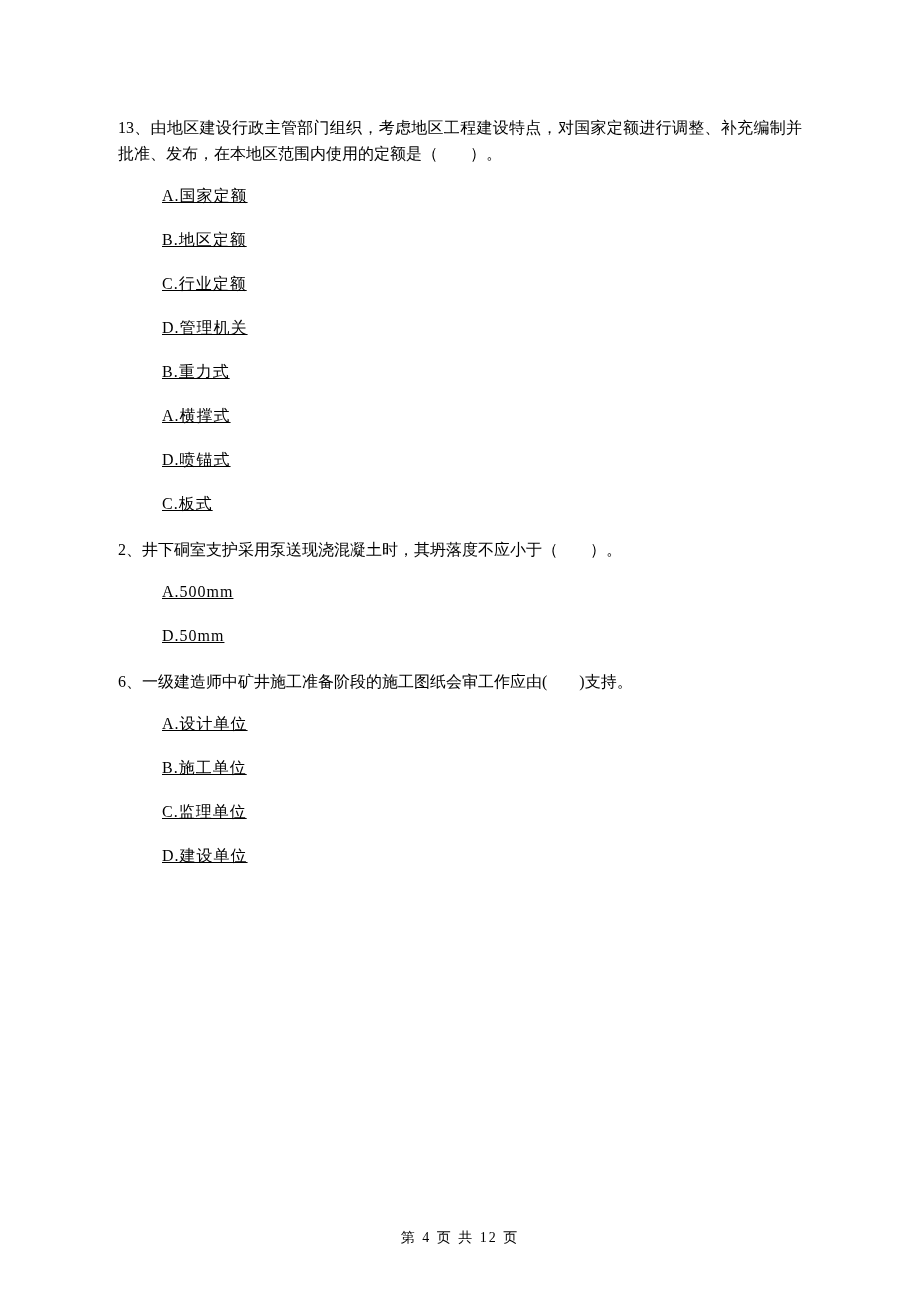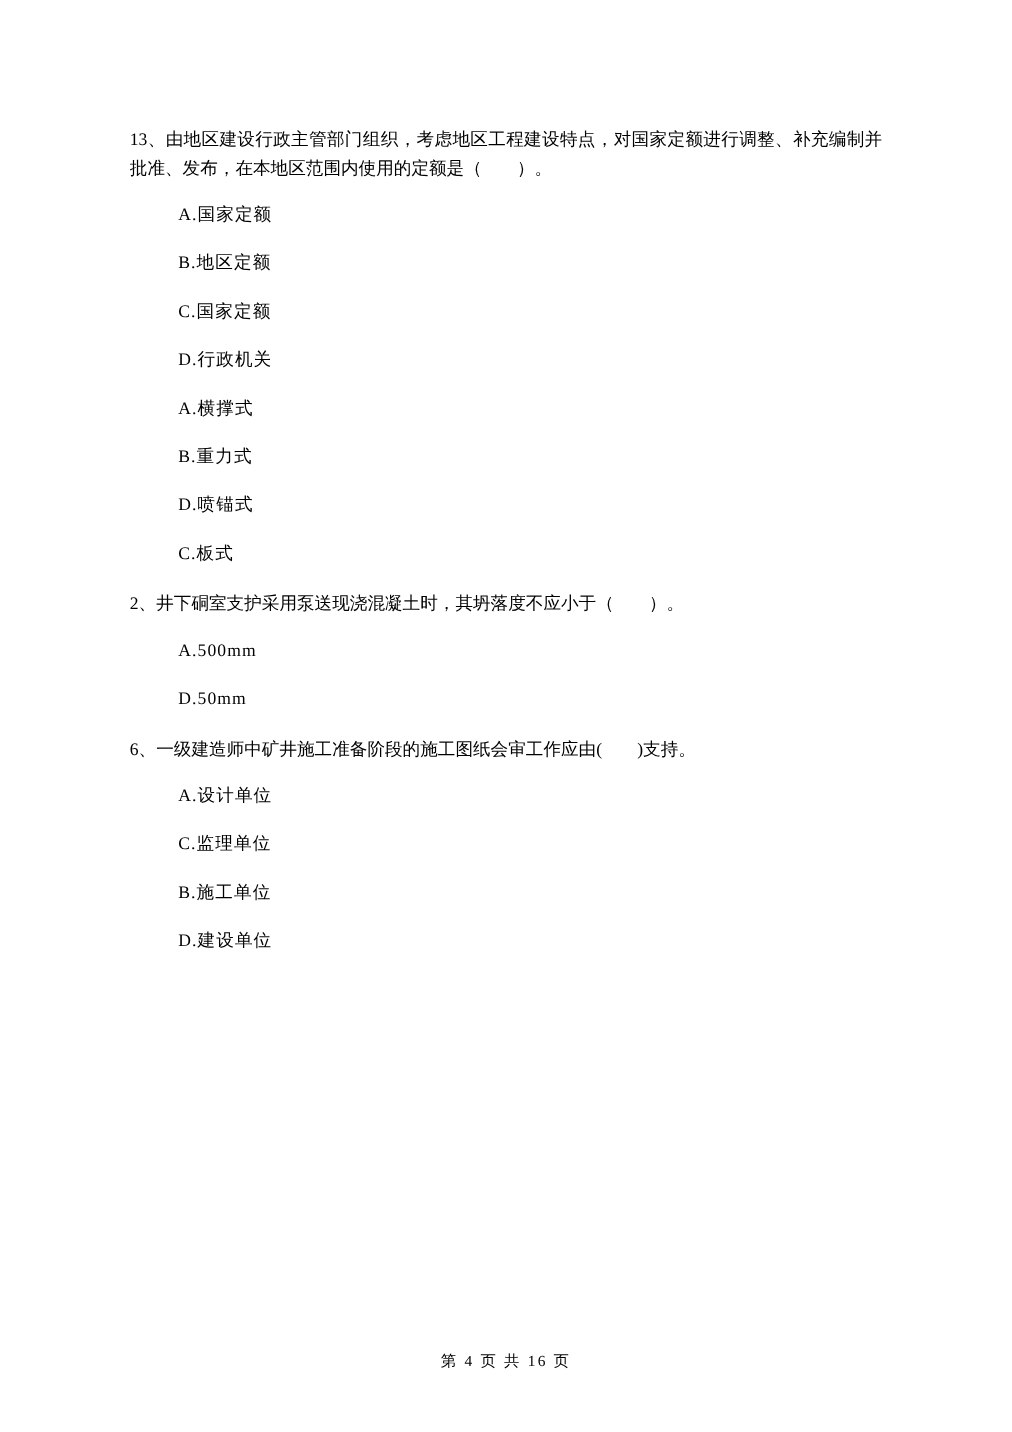--- a/index.html
+++ b/index.html
@@ -1,60 +1,60 @@
 <!DOCTYPE html>
 <html><head>
 <meta charset="utf-8">
 <style>
   * { margin: 0; padding: 0; box-sizing: border-box; }
   html, body { width: 920px; height: 1302px; background: #fff; font-family: "SimSun", "宋体", serif; color: #000; }
   .page { width: 920px; height: 1302px; padding: 115px 118px 60px 118px; position: relative; }
   .q-stem { font-size: 16px; line-height: 26px; margin-bottom: 18px; text-align: justify; }
-  .opts { padding-left: 44px; }
+  .opts { padding-left: 44px; text-decoration: underline; }
   .opt { font-size: 16px; line-height: 22px; margin-bottom: 22px; letter-spacing: 1px; }
   .q-block { margin-bottom: 8px; }
   .footer { position: absolute; bottom: 55px; left: 0; width: 100%; text-align: center; font-size: 14px; letter-spacing: 2px; }
 </style>
 </head>
 <body>
 
 <div class="page">
 
   <div class="q-block">
     <p class="q-stem">13、由地区建设行政主管部门组织，考虑地区工程建设特点，对国家定额进行调整、补充编制并批准、发布，在本地区范围内使用的定额是（　　）。</p>
     <div class="opts">
       <p class="opt">A.国家定额</p>
       <p class="opt">B.地区定额</p>
-      <p class="opt">C.国家定额</p>
-      <p class="opt">D.行政机关</p>
+      <p class="opt">C.行业定额</p>
+      <p class="opt">D.管理机关</p>
     </div>
   </div>
 
   <div class="q-block">
     <div class="opts">
+      <p class="opt">B.重力式</p>
       <p class="opt">A.横撑式</p>
-      <p class="opt">B.重力式</p>
       <p class="opt">D.喷锚式</p>
       <p class="opt">C.板式</p>
     </div>
   </div>
 
   <div class="q-block">
     <p class="q-stem">2、井下硐室支护采用泵送现浇混凝土时，其坍落度不应小于（　　）。</p>
     <div class="opts">
       <p class="opt">A.500mm</p>
       <p class="opt">D.50mm</p>
     </div>
   </div>
 
   <div class="q-block">
     <p class="q-stem">6、一级建造师中矿井施工准备阶段的施工图纸会审工作应由(　　)支持。</p>
     <div class="opts">
       <p class="opt">A.设计单位</p>
+      <p class="opt">B.施工单位</p>
       <p class="opt">C.监理单位</p>
-      <p class="opt">B.施工单位</p>
       <p class="opt">D.建设单位</p>
     </div>
   </div>
 
 
-  <div class="footer">第 4 页 共 16 页</div>
+  <div class="footer">第 4 页 共 12 页</div>
 </div>
 
 </body></html>

